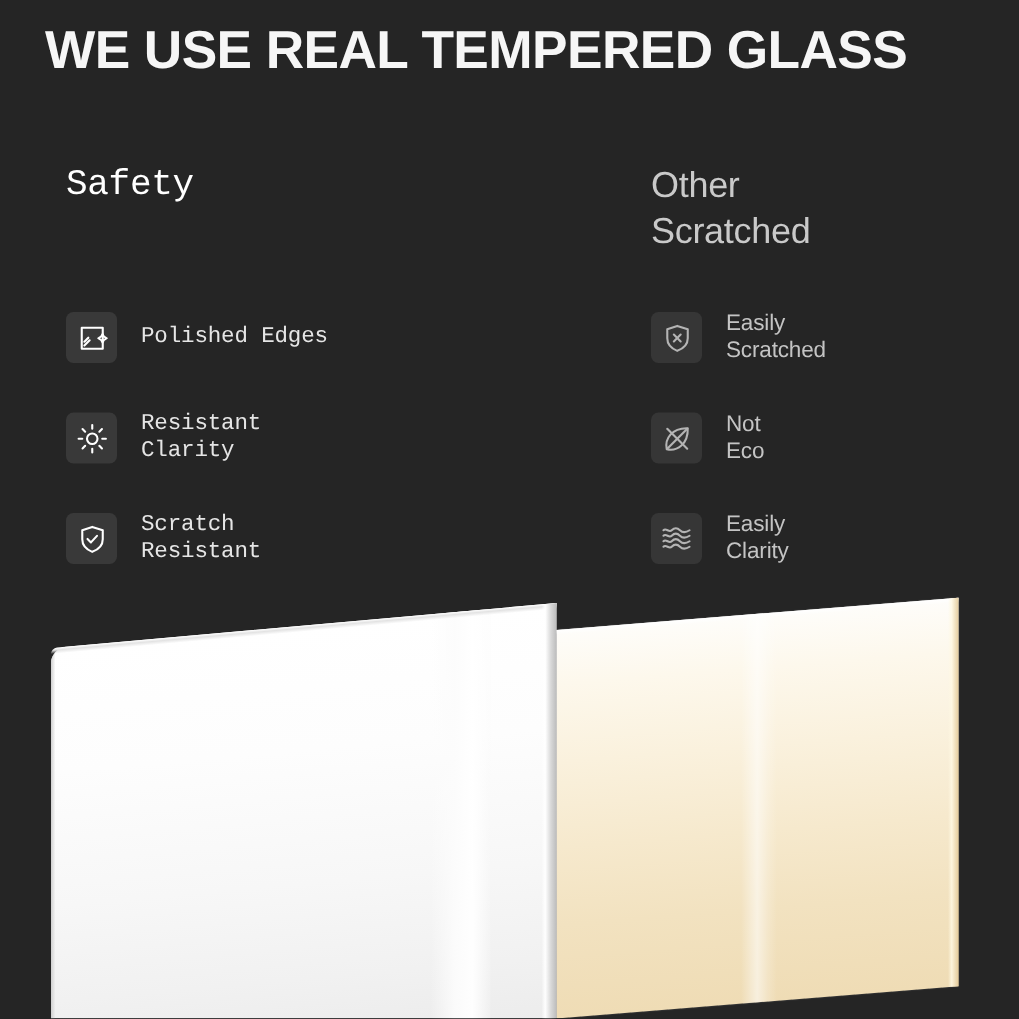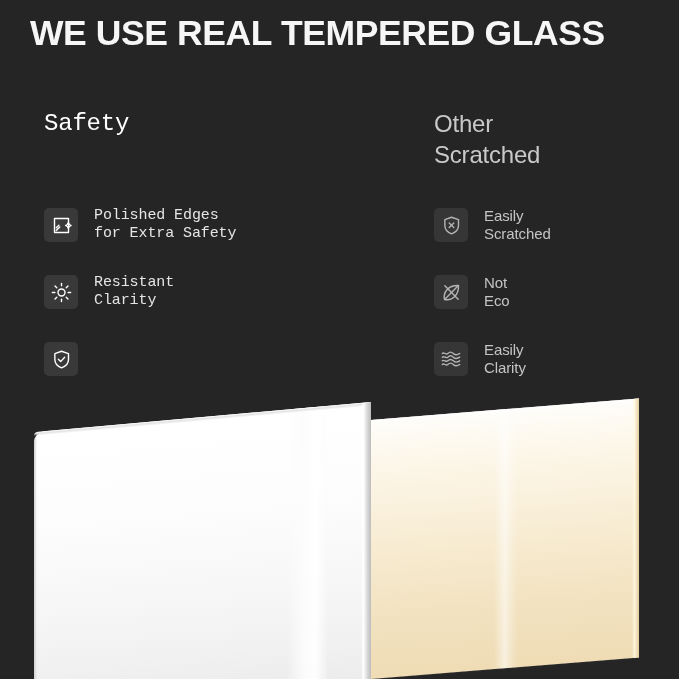--- a/index.html
+++ b/index.html
@@ -273,21 +273,20 @@
         <span class="icon-tile">
           <svg width="21" height="21" viewBox="0 0 24 24" fill="none" stroke-width="1.6" stroke-linecap="round" stroke-linejoin="round">
             <path d="M4 4 H20 V20 H4 Z"></path>
             <path d="M6 17.6 L10 13.6"></path>
             <path d="M6 14.6 L9 11.6"></path>
             <path d="M20.6 9.2 l1.3 2.2 2.2 1.3 -2.2 1.3 -1.3 2.2 -1.3 -2.2 -2.2 -1.3 2.2 -1.3 Z" transform="translate(-0.6,-0.7) scale(0.92) translate(1.6,1.1)"></path>
           </svg>
         </span>
         <span class="feature-text">
           <span class="l1">Polished Edges</span>
-          <span class="l2">for Extra Safety</span>
         </span>
       </li>
 
       <li class="feature">
         <span class="icon-tile">
           <svg width="21" height="21" viewBox="0 0 24 24" fill="none" stroke-width="1.6" stroke-linecap="round">
             <circle cx="12" cy="12" r="4"></circle>
             <path d="M12 1.6 V4.4"></path>
             <path d="M12 19.6 V22.4"></path>
             <path d="M1.6 12 H4.4"></path>
@@ -304,20 +303,24 @@
         </span>
       </li>
 
       <li class="feature">
         <span class="icon-tile">
           <svg width="21" height="21" viewBox="0 0 24 24" fill="none" stroke-width="1.6" stroke-linecap="round" stroke-linejoin="round">
             <path d="M12 2.6 L20 5.2 V12 c0 5.2 -3.6 8 -8 9.6 C8 20 4.4 17.2 4.4 12 V5.2 Z"></path>
             <path d="M8.4 11.8 L11 14.4 L15.6 9.4"></path>
           </svg>
         </span>
+        <span class="feature-text">
+          <span class="l1">Scratch</span>
+          <span class="l2">Resistant</span>
+        </span>
       </li>
 
     </ul>
   </div>
 
   <div class="column" id="col-right">
     <div class="col-title">
       <span>Other</span><br>
       <span>Scratched</span>
     </div>

